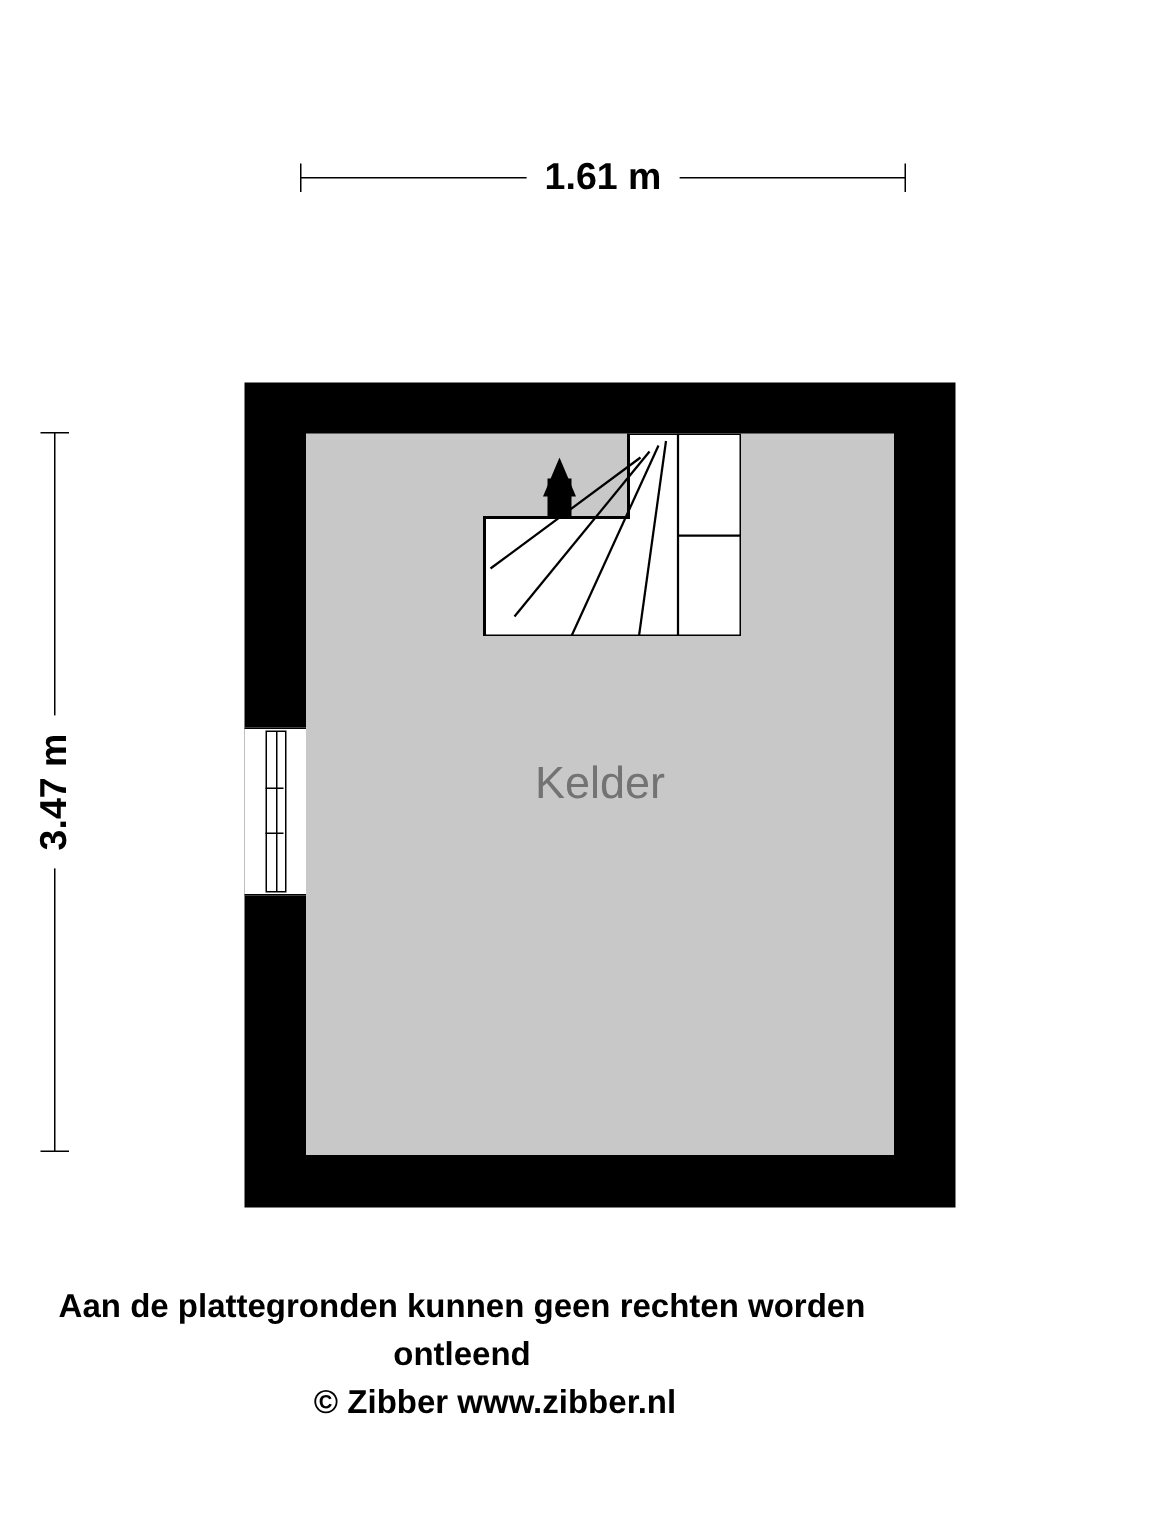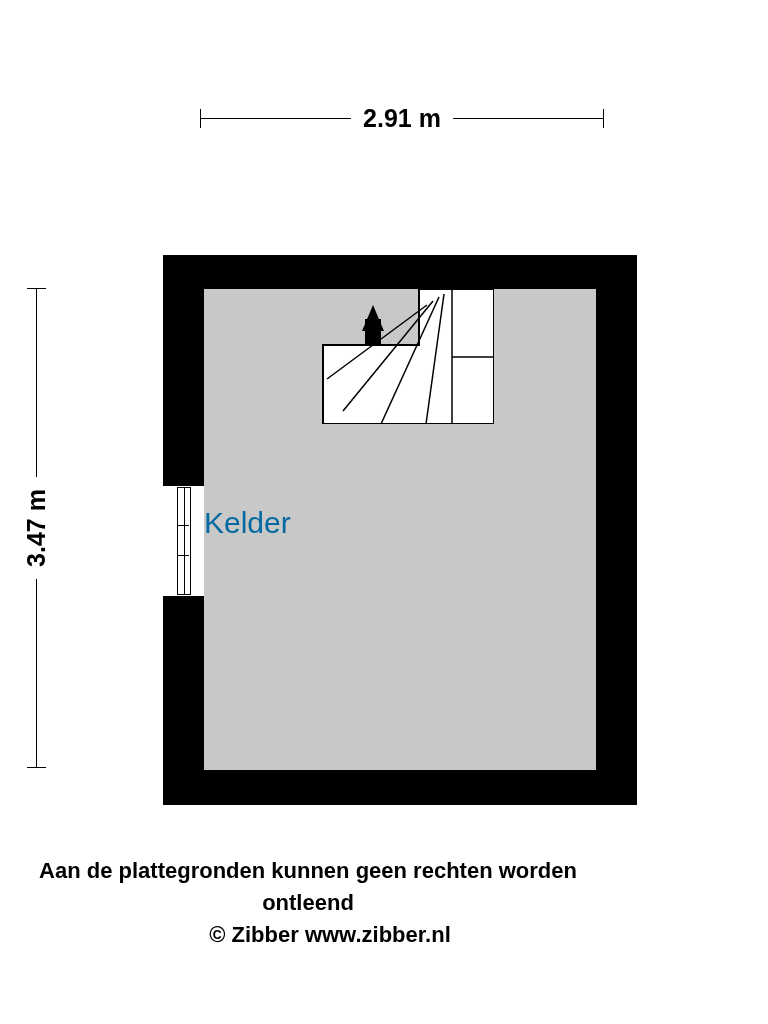--- a/index.html
+++ b/index.html
@@ -111,24 +111,24 @@
     top: 34px;
     width: 392px;
     height: 481px;
     background: #c8c8c8;
   }
   .room-label {
     position: absolute;
     left: 41px;
     top: 250px;
     width: 392px;
-    text-align: left;
+    text-align: center;
     font-size: 30px;
     line-height: 36px;
-    color: #0369a1;
+    color: #737373;
   }
 
   
   .door-gap {
     position: absolute;
     left: 0px;
     top: 230px;
     width: 41px;
     height: 110px;
     background: #ffffff;
@@ -192,21 +192,21 @@
     padding-left: 44px;
   }
 </style>
 </head>
 <body>
 
 <div id="top-dim">
   <div class="dim-line"></div>
   <div class="tick left"></div>
   <div class="tick right"></div>
-  <div class="dim-label">2.91 m</div>
+  <div class="dim-label">1.61 m</div>
 </div>
 
 <div id="left-dim">
   <div class="dim-line"></div>
   <div class="tick top"></div>
   <div class="tick bottom"></div>
   <div class="dim-label">3.47 m</div>
 </div>
 
 <div id="floorplan">

